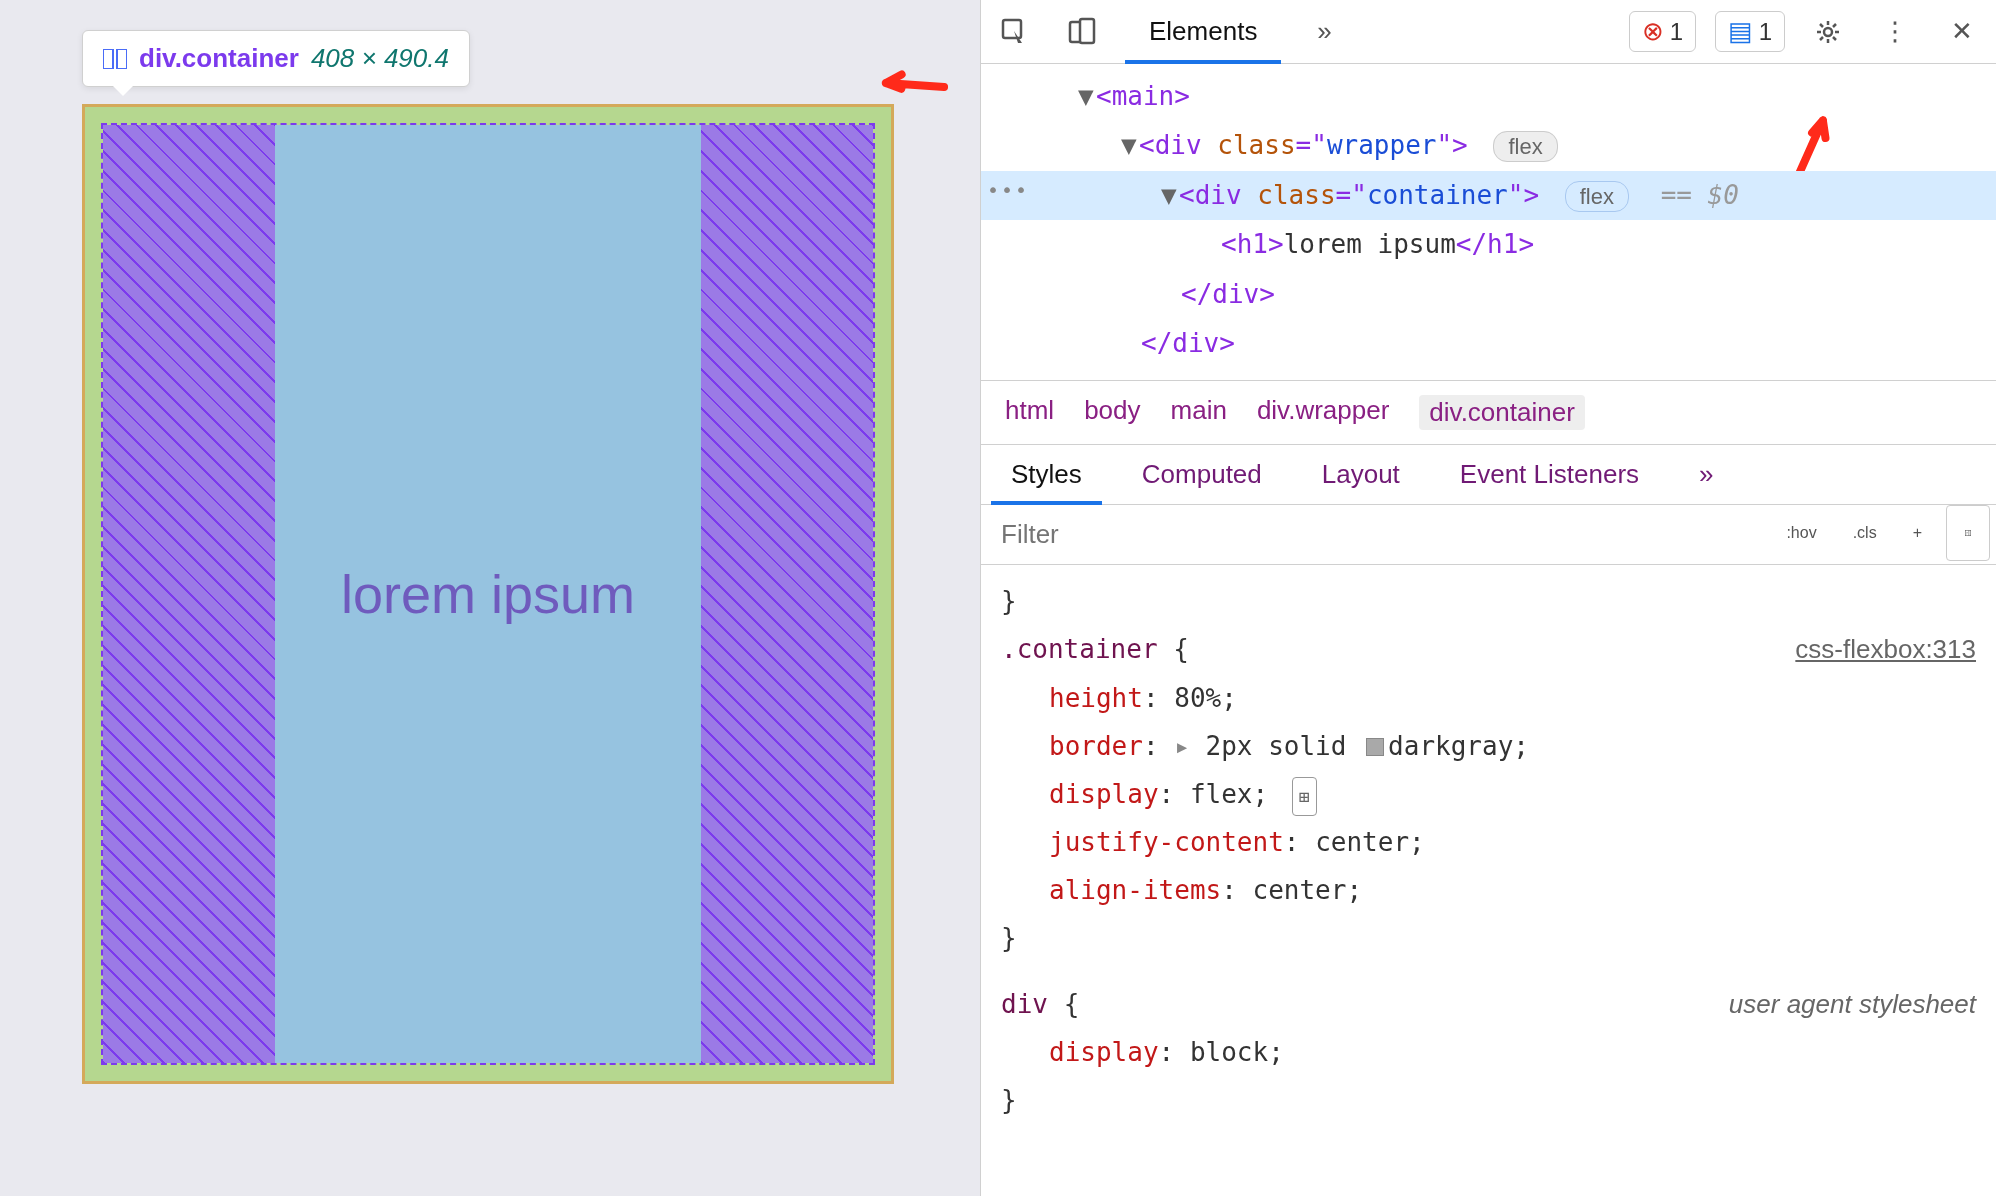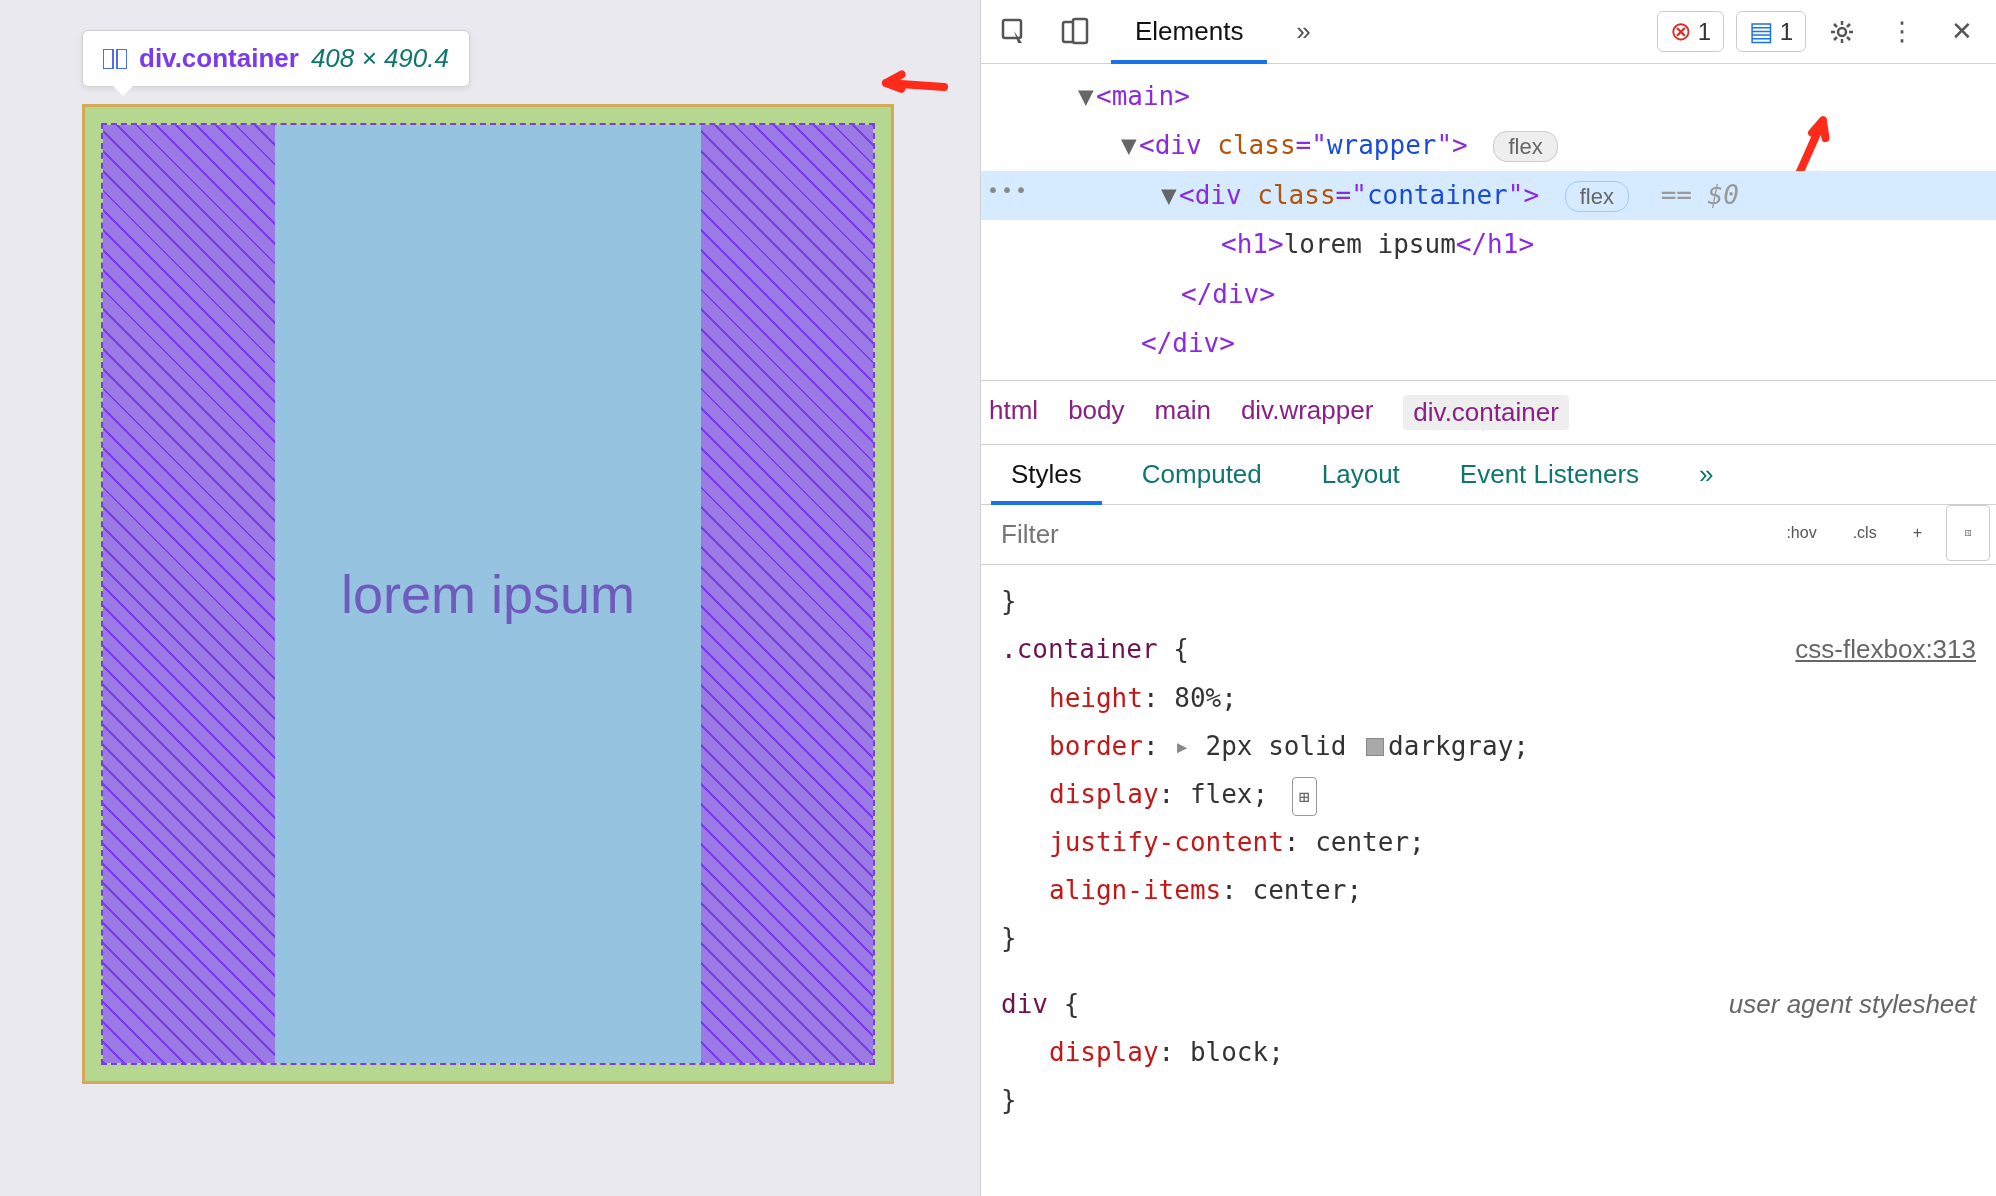--- a/index.html
+++ b/index.html
@@ -63,21 +63,21 @@
 .arrow-left { top: 60px; left: 880px; transform: rotate(35deg); }
 
 
 .devtools {
   flex: 1; background: #fff; display: flex; flex-direction: column;
   font-size: 26px; color: #333; border-left: 1px solid #d0d0d0;
 }
 
 
 .dt-tabs {
-  height: 64px; display: flex; align-items: center; gap: 12px;
+  height: 64px; display: flex; align-items: center; gap: 19px;
   border-bottom: 1px solid #d0d0d0; padding: 0 10px;
 }
 .dt-tabs .ico-btn {
   width: 48px; height: 48px; display: flex; align-items: center; justify-content: center;
   color: #555; border-radius: 4px;
 }
 .dt-tabs .tab {
   padding: 0 24px; height: 100%; display: flex; align-items: center;
   color: #555; position: relative;
 }
@@ -117,30 +117,30 @@
 .dom-line .flex-badge.active { background: #d6ebff; border-color: #a8c8f0; }
 .dom-line .eq0 { color: #999; font-style: italic; margin-left: 16px; }
 
 .arrow-right {
   position: absolute; top: 122px; right: 150px; color: #ff2a1a; font-size: 60px;
   transform: rotate(145deg);
 }
 
 
 .breadcrumb {
-  display: flex; gap: 30px; padding: 14px 8px; border-top: 1px solid #d0d0d0;
+  display: flex; gap: 30px; padding: 14px 24px; border-top: 1px solid #d0d0d0;
   border-bottom: 1px solid #d0d0d0; font-size: 26px; color: #8a2083;
 }
 .breadcrumb span.sel { background: #eee; padding: 2px 10px; border-radius: 4px; }
 
 
 .styles-tabs {
   display: flex; height: 60px; border-bottom: 1px solid #d0d0d0; align-items: center; text-align: right;
 }
-.styles-tabs .stab { padding: 0 30px; height: 100%; display: flex; align-items: center; color: #0f766e; position: relative; }
+.styles-tabs .stab { padding: 0 30px; height: 100%; display: flex; align-items: center; color: #701a75; position: relative; }
 .styles-tabs .stab.active { color: #111; }
 .styles-tabs .stab.active::after {
   content: ""; position: absolute; bottom: -1px; left: 10px; right: 10px; height: 4px; background: #1a73e8;
 }
 
 
 .filter-row {
   display: flex; border-bottom: 1px solid #d0d0d0;
 }
 .filter-row input {

